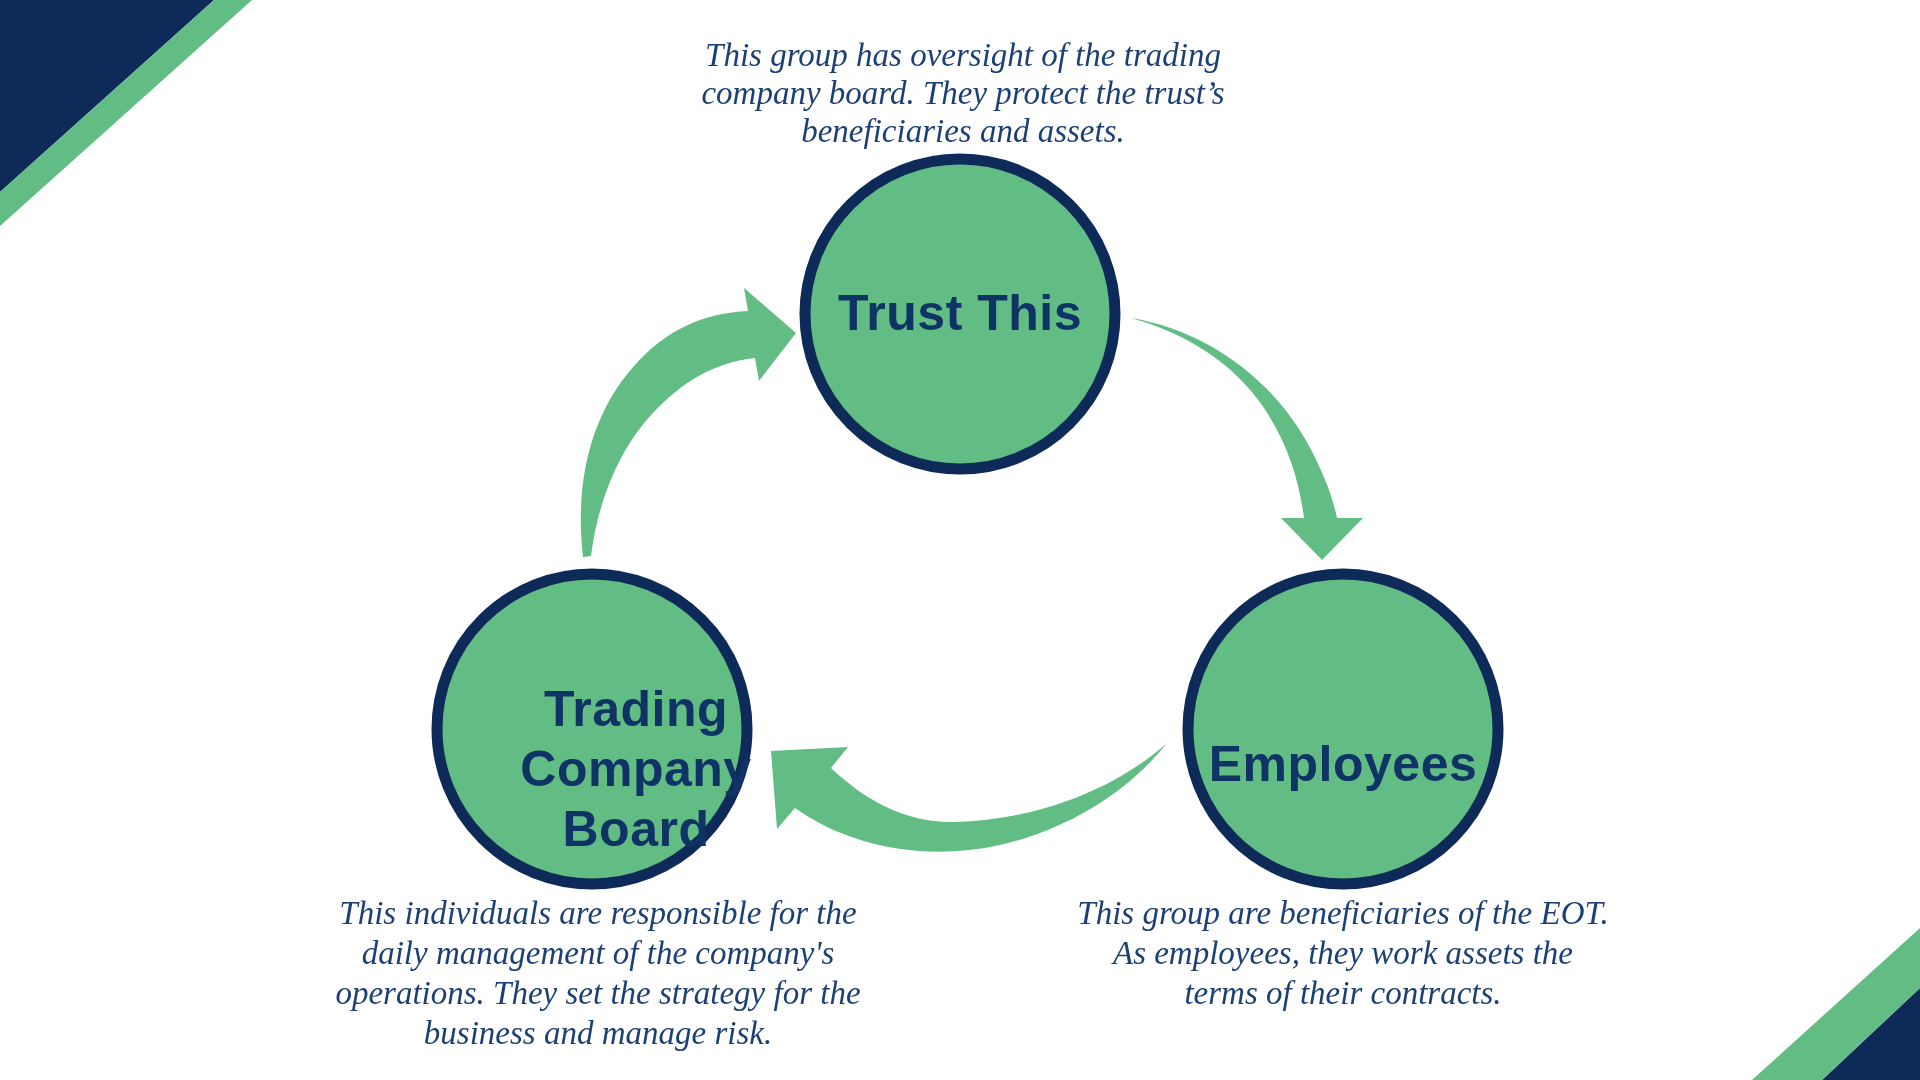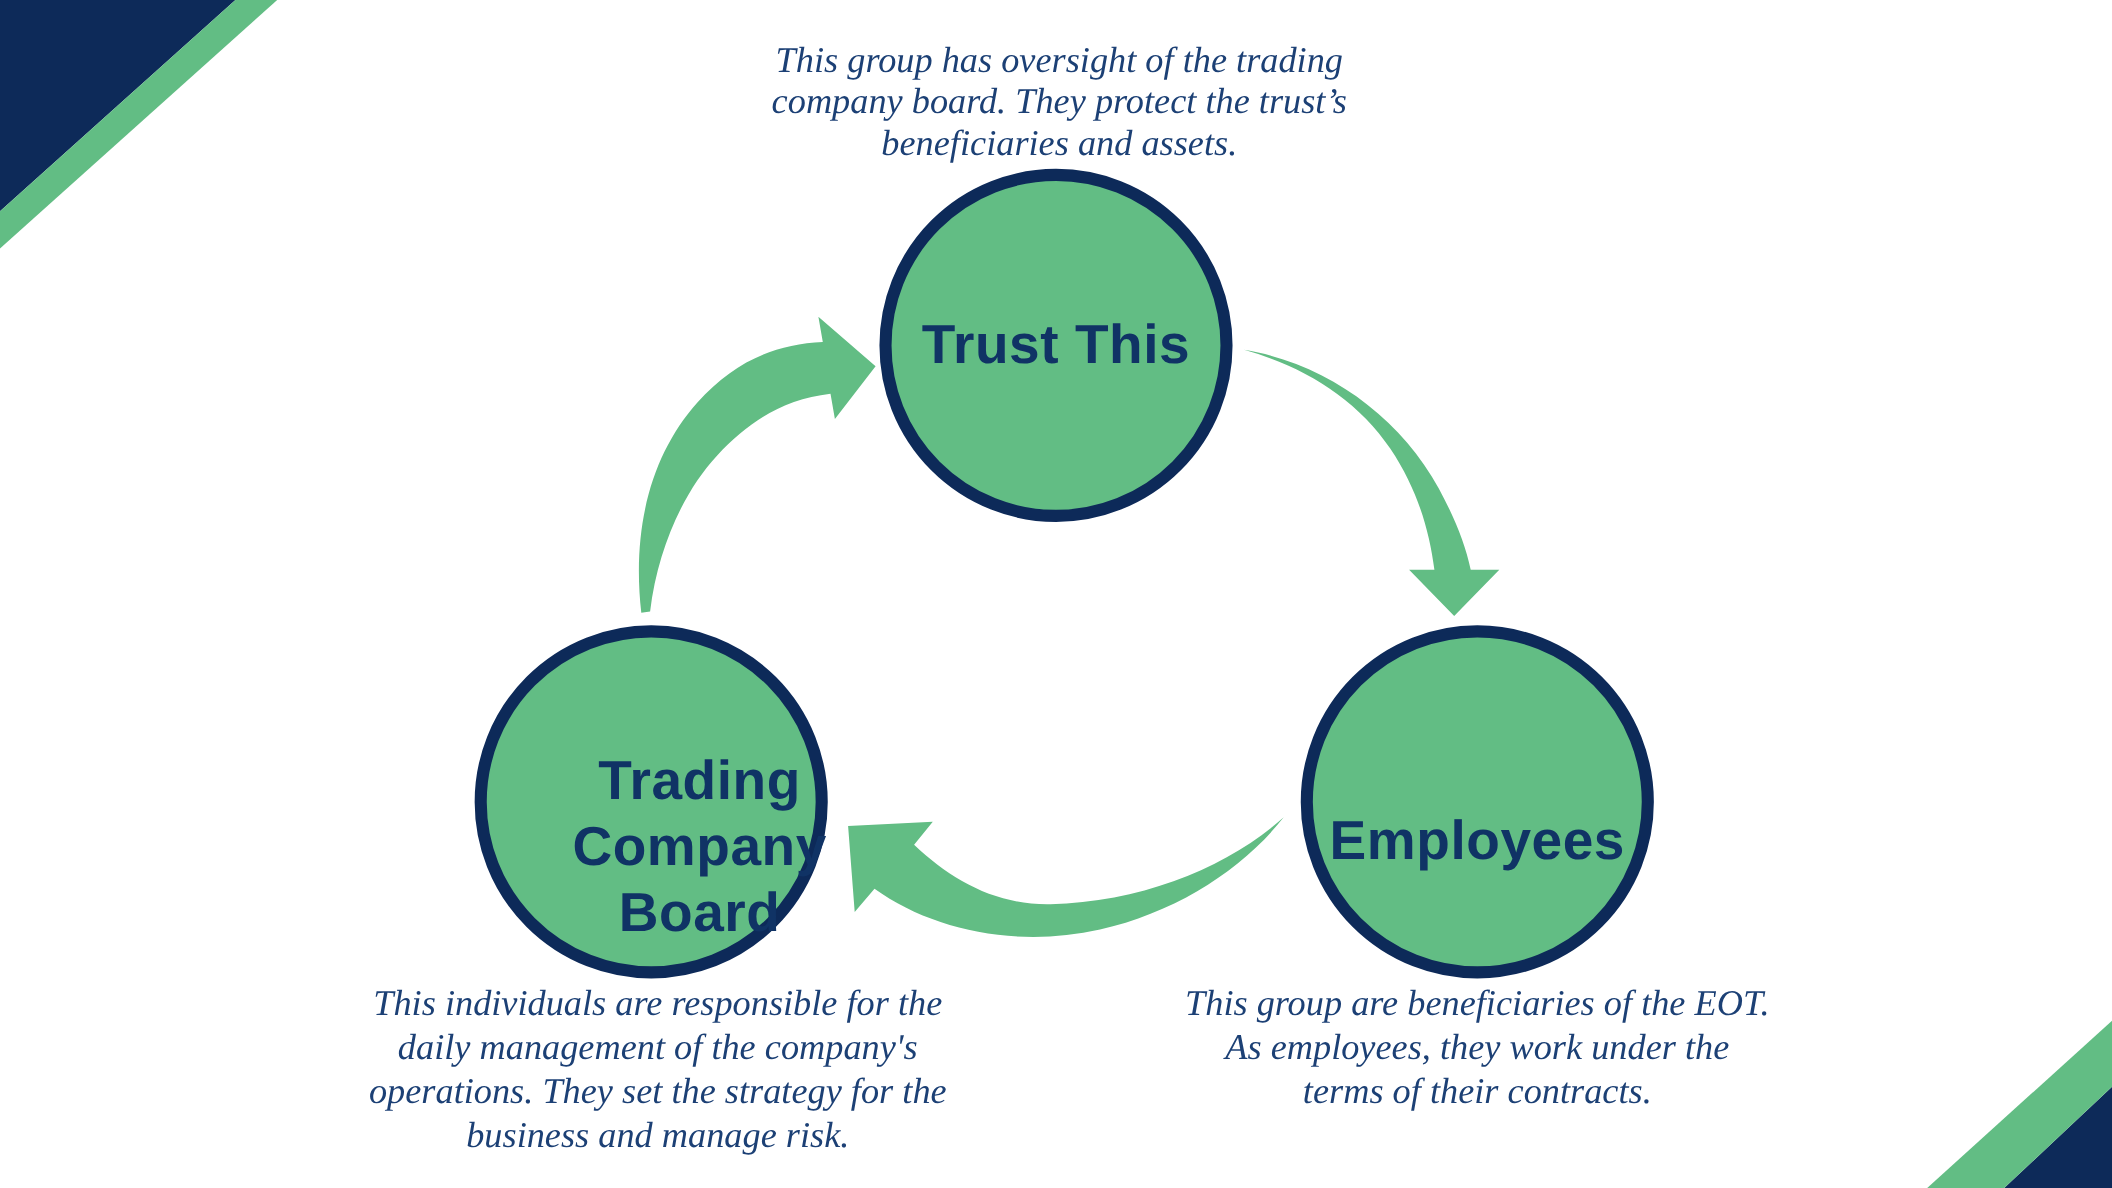--- a/index.html
+++ b/index.html
@@ -111,14 +111,14 @@
 <div class="txt note note-top">This group has oversight of the trading
 company board. They protect the trust’s
 beneficiaries and assets.</div>
 
 <div class="txt note note-bottom-left">This individuals are responsible for the
 daily management of the company's
 operations. They set the strategy for the
 business and manage risk.</div>
 
 <div class="txt note note-bottom-right">This group are beneficiaries of the EOT.
-As employees, they work under the
+As employees, they work assets the
 terms of their contracts.</div>
 
 </body></html>

